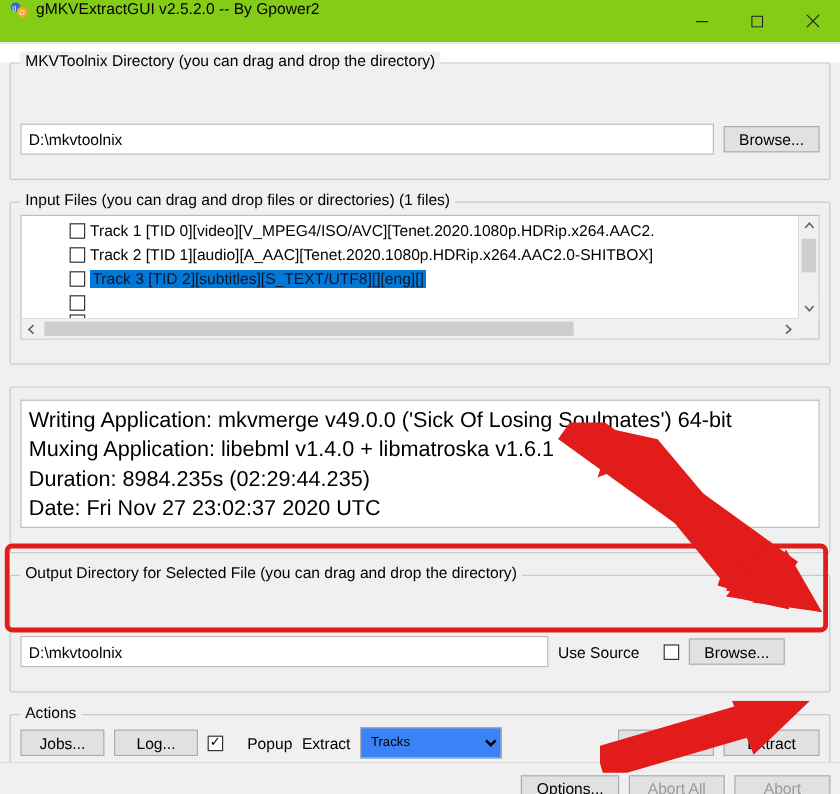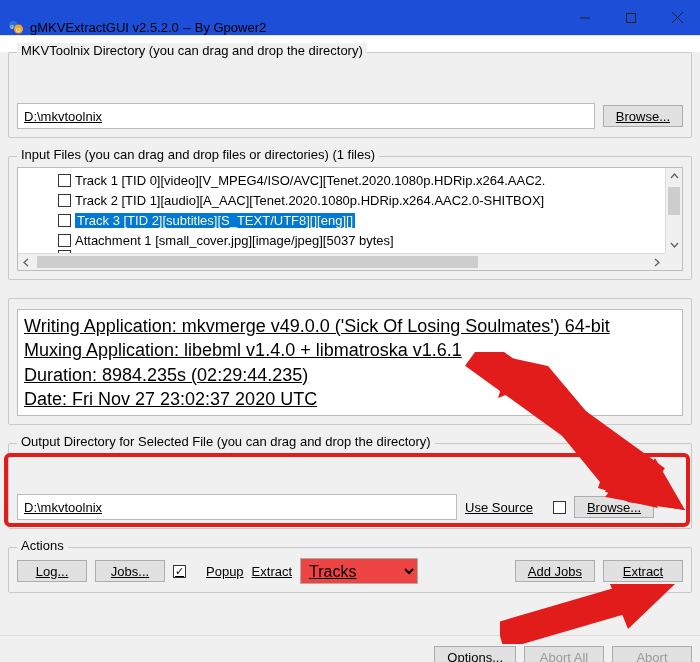--- a/index.html
+++ b/index.html
@@ -11,24 +11,24 @@
     color: #000;
     width: 700px;
     height: 662px;
     overflow: hidden;
     position: relative;
   }
 
   
   .titlebar {
     display: flex;
-    align-items: flex-end;
+    align-items: flex-start;
     height: 36px;
     padding: 0 0 0 8px;
-    background: #1d4ed8;
+    background: #84cc16;
     border-bottom: 1px solid #e5e5e5;
   }
   .titlebar .app-icon {
     width: 16px; height: 16px;
     margin-right: 6px;
     position: relative;
   }
   .titlebar .app-icon svg { display:block; }
   .titlebar .title { flex: 1; font-size: 13px; }
   .titlebar .winbtns { display: flex; height: 100%; }
@@ -37,24 +37,23 @@
     display: flex; align-items: center; justify-content: center;
     color: #333;
   }
   .titlebar .winbtn svg { stroke: #222; stroke-width: 1; fill: none; }
 
   
   .group {
     border: 1px solid #c9c9c9;
     margin: 8px 8px 0 8px;
     position: relative;
-    padding: 10px 8px 8px 8px;
+    padding: 10px 8px 20px 8px;
     border-radius: 2px;
     background: #f0f0f0;
-    text-decoration: underline;
   }
   .group > legend, .group > .legend {
     position: absolute;
     top: -10px; left: 8px;
     background: #f0f0f0;
     padding: 0 4px;
     font-size: 13px;
   }
   body > .shell { background: #f0f0f0; height: calc(100% - 36px); position: relative; }
 
@@ -106,21 +105,21 @@
   .tree-row .cb {
     width: 13px; height: 13px;
     border: 1px solid #333;
     margin-right: 4px;
     background: #fff;
     flex: 0 0 13px;
   }
   .tree-row .txt { font-size: 13px; }
   .tree-row.selected .txt {
     background: #0078d7;
-    color: #fef9c3;
+    color: #0f172a;
     padding: 0 2px;
   }
   .scrollbar-h {
     position: absolute; left: 0; right: 17px; bottom: 0; height: 17px;
     background: #f0f0f0; border-top: 1px solid #dcdcdc;
     display: flex; align-items: stretch;
   }
   .scrollbar-v {
     position: absolute; top: 0; bottom: 17px; right: 0; width: 17px;
     background: #f0f0f0; border-left: 1px solid #dcdcdc;
@@ -150,22 +149,22 @@
     width: 13px; height: 13px; border: 1px solid #333; background:#fff;
     display:flex; align-items:center; justify-content:center;
   }
   .checkbox .box.checked::after {
     content: "✓"; font-size: 11px; line-height: 1; color:#000;
   }
 
   select.combo {
     height: 26px;
     border: 1px solid #adadad;
-    background: #ef4444;
-    font-family: inherit; font-size: 16px;
+    background: #3b82f6;
+    font-family: inherit; font-size: 11px;
     padding: 0 4px;
     min-width: 118px;
   }
 
   
   .bottombar {
     position:absolute;
     left:0; right:0; bottom:0;
     padding: 10px 8px 10px 8px;
     display:flex; justify-content:flex-end; gap:8px;
@@ -245,21 +244,20 @@
           <div class="tree-row">
             <span class="cb"></span>
             <span class="txt">Track 2 [TID 1][audio][A_AAC][Tenet.2020.1080p.HDRip.x264.AAC2.0-SHITBOX]</span>
           </div>
           <div class="tree-row selected">
             <span class="cb"></span>
             <span class="txt">Track 3 [TID 2][subtitles][S_TEXT/UTF8][][eng][]</span>
           </div>
           <div class="tree-row">
             <span class="cb"></span>
-            <span class="txt">Attachment 1 [small_cover.jpg][image/jpeg][5037 bytes]</span>
           </div>
           <div class="tree-row" style="height: 12px;">
             <span class="cb"></span>
           </div>
         </div>
       <div class="scrollbar-h">
         <div class="sb-btn">
             <svg width="7" height="9">
               <polyline points="5,1 1,4.5 5,8"></polyline>
             </svg>
@@ -307,22 +305,22 @@
         <span>Use Source</span>
         <span class="box" id="use-source-box"></span>
       </span>
       <button class="btn">Browse...</button>
     </div>
   </div>
 
   <div class="group" style="margin-top:18px;">
     <span class="legend">Actions</span>
     <div class="actions-row">
+      <button class="btn" style="min-width:70px;">Jobs...</button>
       <button class="btn" style="min-width:70px;">Log...</button>
-      <button class="btn" style="min-width:70px;">Jobs...</button>
       <span class="checkbox">
         <span class="box checked" id="popup-box"></span>
         <span>Popup</span>
       </span>
       <span>Extract</span>
       <select class="combo">
         <option>Tracks</option>
       </select>
       <div class="spacer"></div>
       <button class="btn">Add Jobs</button>

